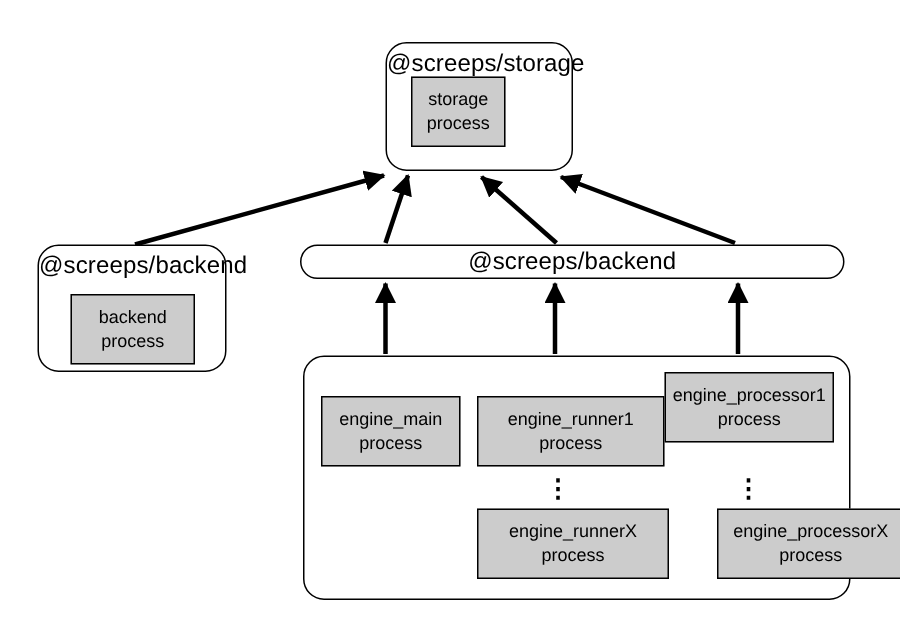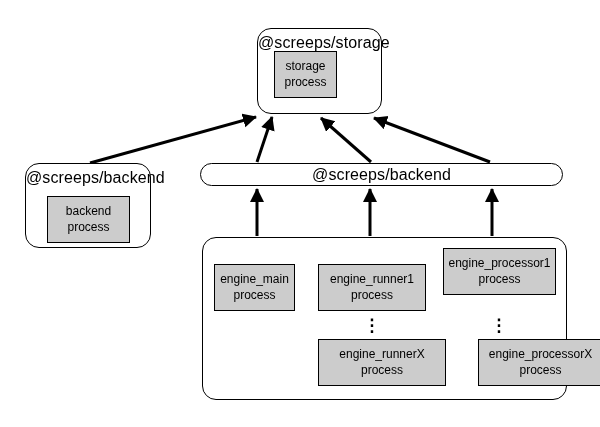--- a/index.html
+++ b/index.html
@@ -101,26 +101,26 @@
 process</span>
     </div>
   </div>
 
   <div class="node pill" style="left:200px; top:163px; width:363px; height:23px;">
     <div class="node-label">@screeps/backend</div>
   </div>
 
   <div class="node" style="left:202px; top:237px; width:365px; height:163px;">
 
-    <div class="pbox" style="left:11px; top:26px; width:81px; height:47px;">
+    <div class="pbox" style="left:11px; top:26px; width:93px; height:47px;">
       <span>engine_main
 process</span>
     </div>
 
-    <div class="pbox" style="left:115px; top:26px; width:108px; height:47px;">
+    <div class="pbox" style="left:115px; top:26px; width:125px; height:47px;">
       <span>engine_runner1
 process</span>
     </div>
 
     <div class="pbox" style="left:240px; top:10px; width:113px; height:47px;">
       <span>engine_processor1
 process</span>
     </div>
 
     <div class="vdots" style="left:160px; top:79px;">⋮</div>

